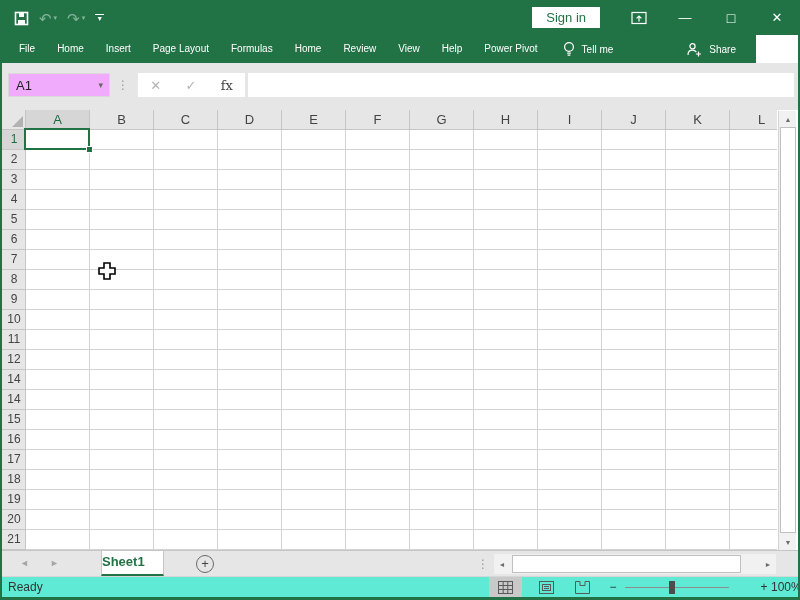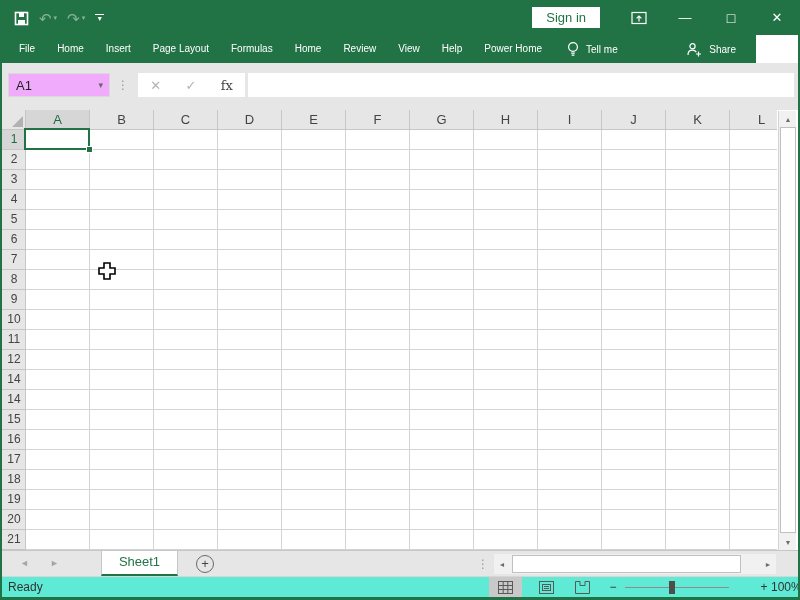--- a/index.html
+++ b/index.html
@@ -65,21 +65,21 @@
   .vs-up { top:0; } .vs-down { bottom:0; }
   .vs-thumb { position:absolute; left:1px; top:16px; width:16px; height:406px; background:#fff; border:1px solid #c0c0c0; }
 
   
   .cell-cursor { left:98px; top:152px; width:18px; height:18px; }
 
   
   .tabbar { left:0; top:550px; width:800px; height:26px; background:#e6e6e6; border-top:1px solid #c6c6c6; }
   .nav-arrow { position:absolute; top:0; height:25px; line-height:25px; font-size:9px; color:#a6a6a6; }
   .nav-prev { left:20px; } .nav-next { left:50px; }
-  .sheet-tab { left:101px; top:0; width:77px; height:25px; background:#fff; border-left:1px solid #c6c6c6; border-right:1px solid #c6c6c6; border-bottom:2px solid #217346; text-align:center; line-height:22px; font-size:13px; font-weight:normal; color:#217346; }
+  .sheet-tab { left:101px; top:0; width:63px; height:25px; background:#fff; border-left:1px solid #c6c6c6; border-right:1px solid #c6c6c6; border-bottom:2px solid #217346; line-height:22px; font-size:13px; font-weight:bold; color:#217346; }
   .add-sheet { left:196px; top:4px; width:18px; height:18px; border:1px solid #6a6a6a; border-radius:50%; text-align:center; line-height:16px; font-size:13px; color:#444; background:transparent; }
   .tab-splitter { left:477px; top:3px; color:#9a9a9a; font-size:12px; line-height:20px; }
   .hs-btn { position:absolute; top:3px; width:16px; height:20px; display:flex; align-items:center; justify-content:center; font-size:7px; color:#6d6d6d; background:#f1f1f1; }
   .hs-left { left:494px; } .hs-right { left:760px; }
   .hs-track { left:510px; top:3px; width:250px; height:20px; background:#f1f1f1; }
   .hs-thumb { position:absolute; left:2px; top:1px; width:229px; height:18px; background:#fff; border:1px solid #c0c0c0; }
 
   
   .statusbar { left:0; top:576px; width:800px; height:21px; background:#5eead4; border-top:1px solid #d6d6d6; font-size:12px; color:#333; }
   .status-mode { left:8px; top:0; line-height:20px; }
@@ -142,21 +142,21 @@
     <div style="display:flex;">
         <div class="rtab">File</div>
         <div class="rtab">Home</div>
         <div class="rtab">Insert</div>
         <div class="rtab">Page Layout</div>
         <div class="rtab">Formulas</div>
         <div class="rtab">Home</div>
         <div class="rtab">Review</div>
         <div class="rtab">View</div>
         <div class="rtab">Help</div>
-        <div class="rtab">Power Home</div>
+        <div class="rtab">Power Pivot</div>
       </div>
     <div class="menu-group tellme-group">
       <svg width="12" height="17" viewBox="0 0 12 17">
         <circle cx="6" cy="6" r="4.4" fill="none" stroke="#fff" stroke-width="1.2"></circle>
         <path d="M4.2 12.2 h3.6 M4.6 14.2 h2.8" stroke="#fff" stroke-width="1.2"></path>
       </svg>
       <span>Tell me</span>
     </div>
     <div class="menu-group share-group">
       <svg width="15" height="15" viewBox="0 0 15 15">

